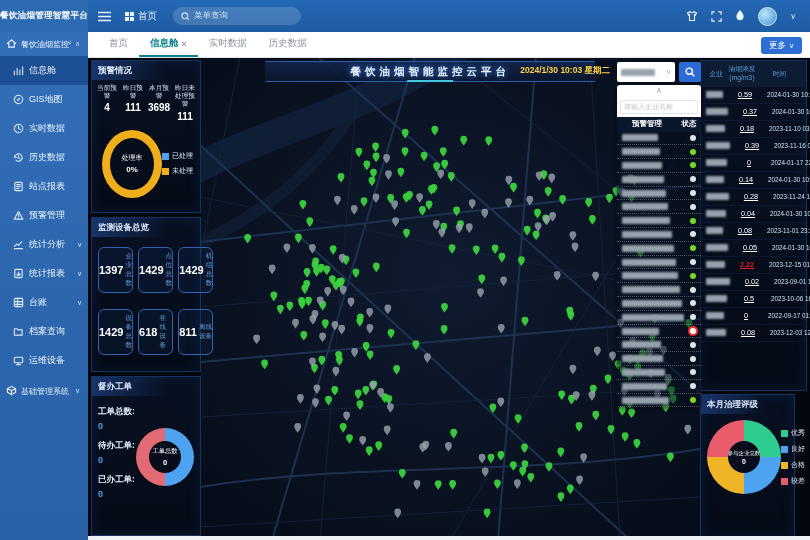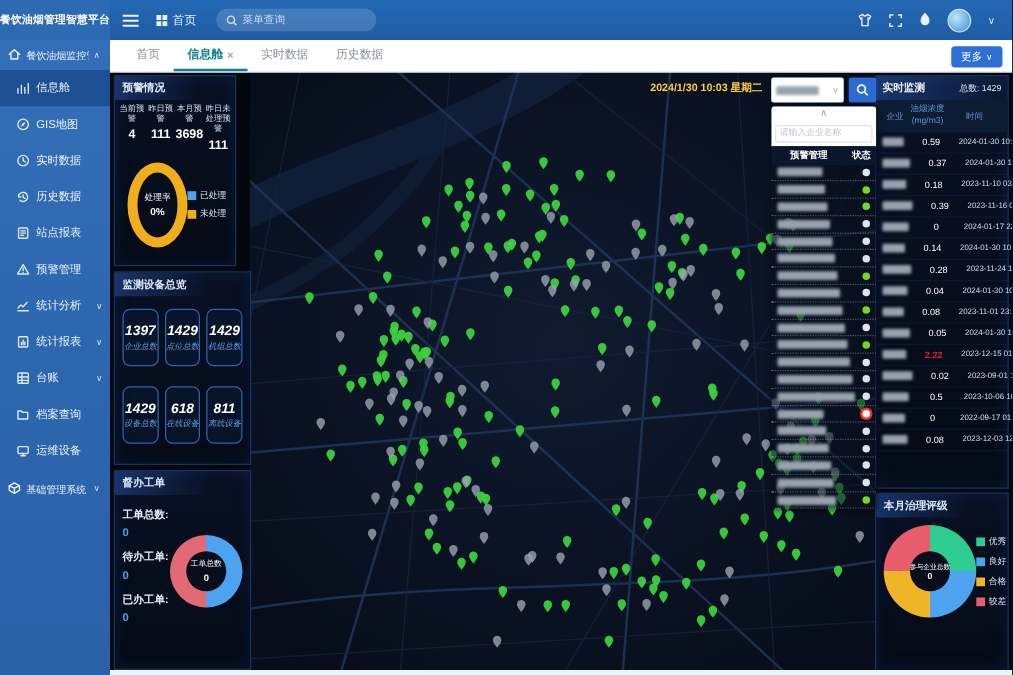--- a/index.html
+++ b/index.html
@@ -59,39 +59,39 @@
                     width:46px;height:2px;background:#41c8de;}
   .map-date{position:absolute;top:8px;right:90px;color:#ffd23e;font-size:8.5px;font-weight:bold;z-index:6;}
 
   
   .panel{position:absolute;background:linear-gradient(180deg,#081022,#050b16);
          border:1px solid #16335f;box-shadow:inset 0 0 14px rgba(30,80,170,.18);box-sizing:border-box;z-index:8;}
   .panel-title{padding:4px 6px 3px 6px;font-size:8.5px;font-weight:bold;color:#dce9fa;
                background:linear-gradient(90deg,rgba(42,92,182,.45),rgba(42,92,182,0) 70%);}
 
   
-  .p-warning{left:3px;top:3px;width:98px;height:153px;}
+  .p-warning{left:3px;top:3px;width:110px;height:153px;}
   .stat-grid{display:flex;padding:4px 2px 0 2px;}
   .stat{flex:1;text-align:center;}
   .stat .lb{font-size:6.6px;color:#cfe0f2;line-height:1.25;}
   .stat .val{font-size:10px;font-weight:bold;color:#fff;margin-top:2px;}
   .warn-bottom{display:flex;align-items:center;margin-top:8px;padding:0 4px;}
   .ring{width:52px;height:52px;border-radius:50%;border:8px solid #f0ad1c;margin-left:6px;
         display:flex;flex-direction:column;align-items:center;justify-content:center;}
   .ring .rl{font-size:7px;color:#fff;}
   .ring .rv{font-size:8px;color:#fff;font-weight:bold;margin-top:2px;}
   .legend{margin-left:auto;display:flex;flex-direction:column;gap:5px;padding-right:3px;}
   .lg-item{display:flex;align-items:center;gap:3px;font-size:7px;color:#d8e6f6;white-space:nowrap;}
   .lg-sw{width:7px;height:7px;display:inline-block;}
 
   
   .p-device{left:3px;top:160px;width:110px;height:155px;}
   .dev-grid{display:grid;grid-template-columns:repeat(3,1fr);gap:16px 5px;padding:10px 6px 0 6px;}
   .dev-box{border:1px solid #2f62b5;border-radius:6px;background:rgba(20,44,92,.22);height:44px;
-           display:flex;flex-direction:column;align-items:center;justify-content:center;gap:2px;font-style:italic;}
+           display:flex;align-items:center;justify-content:center;gap:2px;}
   .dev-box .dv{font-size:11px;font-weight:bold;color:#fff;}
   .dev-box .dl{font-size:6.6px;color:#5f9be0;}
 
   
   .p-order{left:3px;top:319px;width:110px;height:160px;}
   .wo-body{display:flex;padding:4px 6px 0 6px;}
   .wo-stats{display:flex;flex-direction:column;gap:3px;}
   .wo-lb{font-size:8.5px;font-weight:bold;color:#e4eefa;margin-top:6px;text-align:center;}
   .wo-val{font-size:9px;font-weight:bold;color:#4da3f0;}
   .donut{position:relative;border-radius:50%;}
@@ -133,26 +133,26 @@
   .rt-head .t{font-size:8.5px;font-weight:bold;color:#eaf2fc;}
   .rt-head .tot{margin-left:auto;font-size:7px;color:#d8e6f6;}
   .rt-cols{display:flex;align-items:center;background:#0d1b33;color:#5b9bd5;font-size:6.8px;
            padding:4px 3px;text-align:center;}
   .rt-cols .cc1{width:24px;}
   .rt-cols .cc2{width:28px;line-height:1.3;}
   .rt-cols .cc3{flex:1;}
   .rt-row{display:flex;align-items:center;height:17px;padding:0 3px;box-sizing:border-box;
           border-bottom:1px solid rgba(40,80,150,.16);cursor:pointer;}
   .rt-co{width:20px;margin-left:2px;flex:none;}
-  .rt-val{width:44px;text-align:center;font-size:7.3px;color:#fff;flex:none;}
+  .rt-val{width:44px;text-align:center;font-size:7.3px;color:#fff;flex:none;text-decoration:underline;}
   .rt-val.alarm{color:#e02020;font-weight:bold;}
   .rt-time{flex:1;text-align:center;font-size:6.3px;color:#cfe0f2;white-space:nowrap;}
 
   
-  .p-rate{left:612px;top:337px;width:107px;height:143px;}
+  .p-rate{left:612px;top:337px;width:95px;height:143px;}
   .rate-body{display:flex;align-items:center;padding:6px 4px 0 6px;}
   .rate-donut{width:74px;height:74px;flex:none;}
   .rate-donut .hole{inset:21px;}
   .rate-donut .hl{font-size:5.4px;color:#fff;white-space:nowrap;}
   .rate-donut .hv{font-size:7px;color:#fff;font-weight:bold;margin-top:1px;}
   .rate-legend{margin-left:auto;display:flex;flex-direction:column;gap:6px;padding-right:2px;}
 
   .hscroll{position:absolute;left:88px;right:0;bottom:0;height:4px;background:#eef1f5;z-index:40;}
 </style>
 </head>
@@ -617,20 +617,23 @@
             <use href="#pin" transform="translate(240.7 122.1) scale(0.85)" fill="#9aa4ae" opacity="0.8"></use>
             <use href="#pin" transform="translate(186.6 106.6) scale(0.85)" fill="#9aa4ae" opacity="0.8"></use>
             <use href="#pin" transform="translate(308.5 150.8) scale(0.85)" fill="#9aa4ae" opacity="0.8"></use>
             <use href="#pin" transform="translate(116.9 337.0) scale(0.85)" fill="#9aa4ae" opacity="0.8"></use>
             <use href="#pin" transform="translate(301.2 276.5) scale(0.85)" fill="#9aa4ae" opacity="0.8"></use>
             <use href="#pin" transform="translate(187.8 257.2) scale(0.85)" fill="#9aa4ae" opacity="0.8"></use>
             <use href="#pin" transform="translate(146.6 364.0) scale(0.85)" fill="#9aa4ae" opacity="0.8"></use>
             <use href="#pin" transform="translate(463.5 298.3) scale(0.85)" fill="#9aa4ae" opacity="0.8"></use>
           </g>
       </svg>
+      <div class="map-banner">
+        <span class="bt">餐饮油烟智能监控云平台</span>
+      </div>
       <div class="map-date">2024/1/30 10:03 星期二</div>
     </div>
 
     <div class="panel p-warning">
       <div class="panel-title">预警情况</div>
       <div class="stat-grid" id="warn-stats">
           <div class="stat">
             <div class="lb">当前预警</div>
             <div class="val">4</div>
           </div>
@@ -816,24 +819,20 @@
             </div>
             <div class="co-row">
               <span class="blur-block" style="width: 47px;"></span>
               <span class="co-dot" style="background: rgb(118, 216, 33);"></span>
             </div>
           </div>
       </div>
     </div>
 
     <div class="panel p-rt">
-      <div class="rt-head">
-        <span class="t">实时监测</span>
-        <span class="tot">总数: 1429</span>
-      </div>
       <div class="rt-cols">
         <span class="cc1">企业</span>
         <span class="cc2">
           <span>油烟浓度</span><br>
           <span>(mg/m3)</span>
         </span>
         <span class="cc3">时间</span>
       </div>
       <div id="rt-rows">
           <div class="rt-row">

